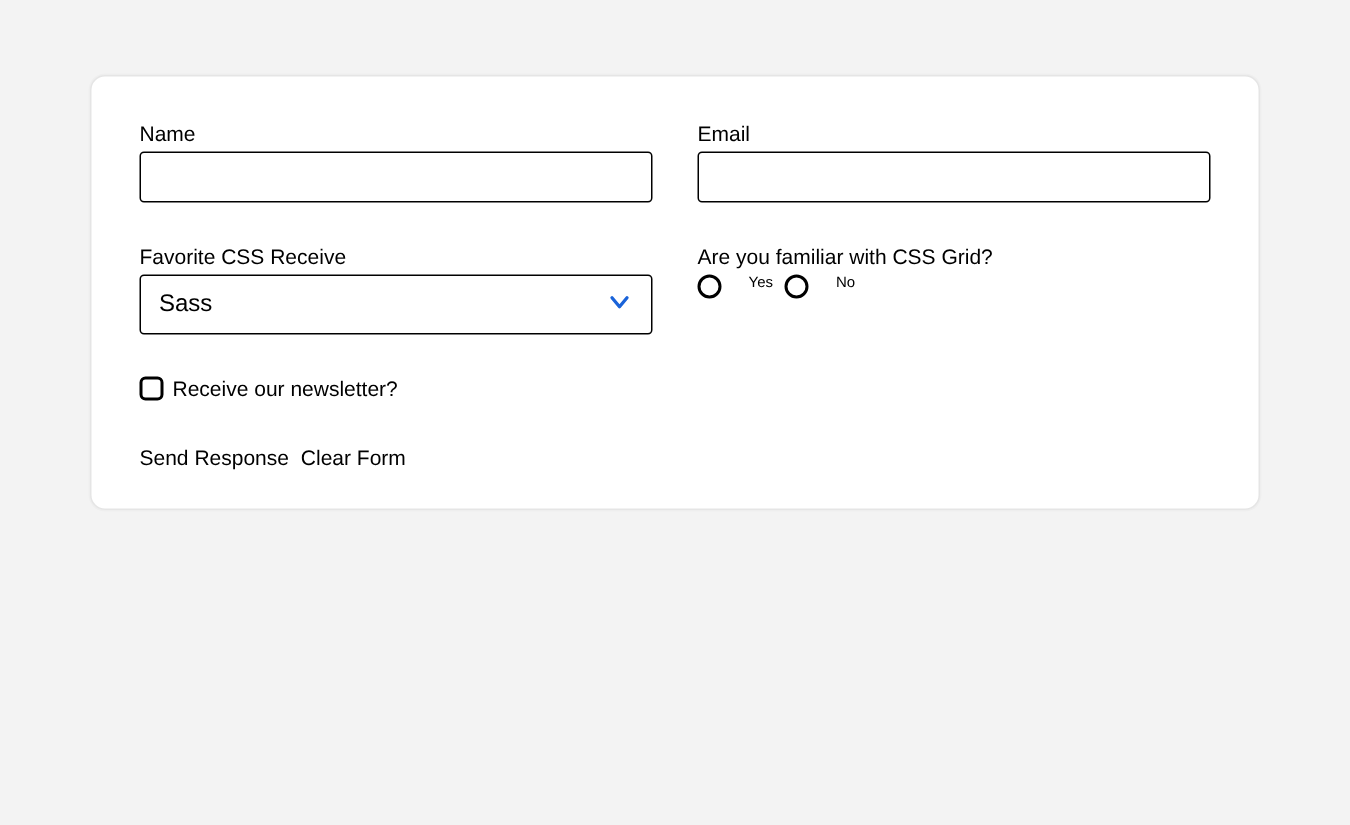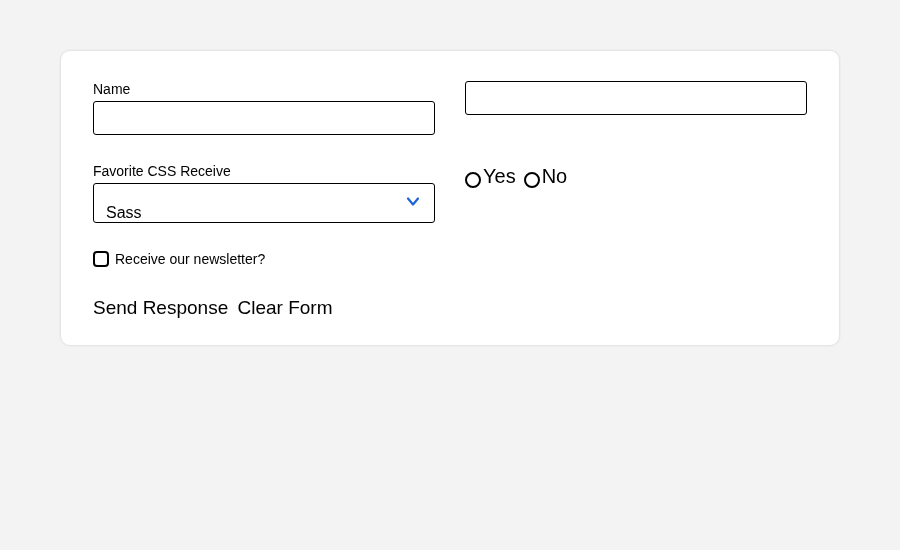--- a/index.html
+++ b/index.html
@@ -47,42 +47,42 @@
     position: relative;
     width: 100%;
     height: 40px;
   }
   .select-box {
     width: 100%; height: 100%;
     border: 1px solid #000;
     border-radius: 3px;
     background: #fff;
     display: flex;
-    align-items: flex-end;
+    align-items: center;
     padding: 0 12px;
     font-size: 16px;
     cursor: default;
   }
   .select-caret {
     position: absolute;
     right: 14px; top: 50%;
     transform: translateY(-50%);
     pointer-events: none;
   }
   .radios {
     display: flex;
     align-items: center;
     gap: 4px;
     margin-top: 2px;
   }
   .radio {
     display: inline-flex;
-    align-items: flex-end;
-    gap: 2px;
-    font-size: 20px;
+    align-items: flex-start;
+    gap: 18px;
+    font-size: 10px;
     margin-right: 4px;
   }
   .radio-circle {
     width: 16px; height: 16px;
     border: 2px solid #000;
     border-radius: 50%;
     display: inline-block;
   }
   textarea.msg {
     width: 100%;
@@ -100,21 +100,21 @@
     gap: 6px;
     margin-bottom: 30px;
   }
   .checkbox-box {
     width: 16px; height: 16px;
     border: 2px solid #000;
     border-radius: 4px;
     display: inline-block;
   }
   .actions {
-    font-size: 19px;
+    font-size: 14px;
   }
   .link-btn {
     background: none;
     border: none;
     padding: 0;
     font: inherit;
     color: #000;
     cursor: pointer;
     margin-right: 4px;
   }
@@ -124,39 +124,41 @@
 
 <div class="stage">
   <div class="card">
 
     <div class="row">
       <div class="col">
         <label class="field-label">Name</label>
         <input type="text" class="text-input" value="" style="">
       </div>
       <div class="col">
+        <label class="field-label">Email</label>
         <input type="text" class="text-input" value="" style="">
       </div>
     </div>
 
     <div class="row">
       <div class="col">
         <label class="field-label">Favorite CSS Receive</label>
         <div class="select-wrap">
           <div class="select-box">
             <span>Sass</span>
           </div>
           <span class="select-caret">
             <svg width="16" height="16" viewBox="0 0 16 16">
                 <path d="M3 5 L8 11 L13 5" fill="none" stroke="#1a63d9" stroke-width="2.2" stroke-linecap="round" stroke-linejoin="round"></path>
               </svg>
           </span>
         </div>
       </div>
       <div class="col">
+        <label class="field-label">Are you familiar with CSS Grid?</label>
         <div class="radios">
           <label class="radio">
             <span class="radio-circle"></span>
             <span>Yes</span>
           </label>
           <label class="radio">
             <span class="radio-circle"></span>
             <span>No</span>
           </label>
         </div>

